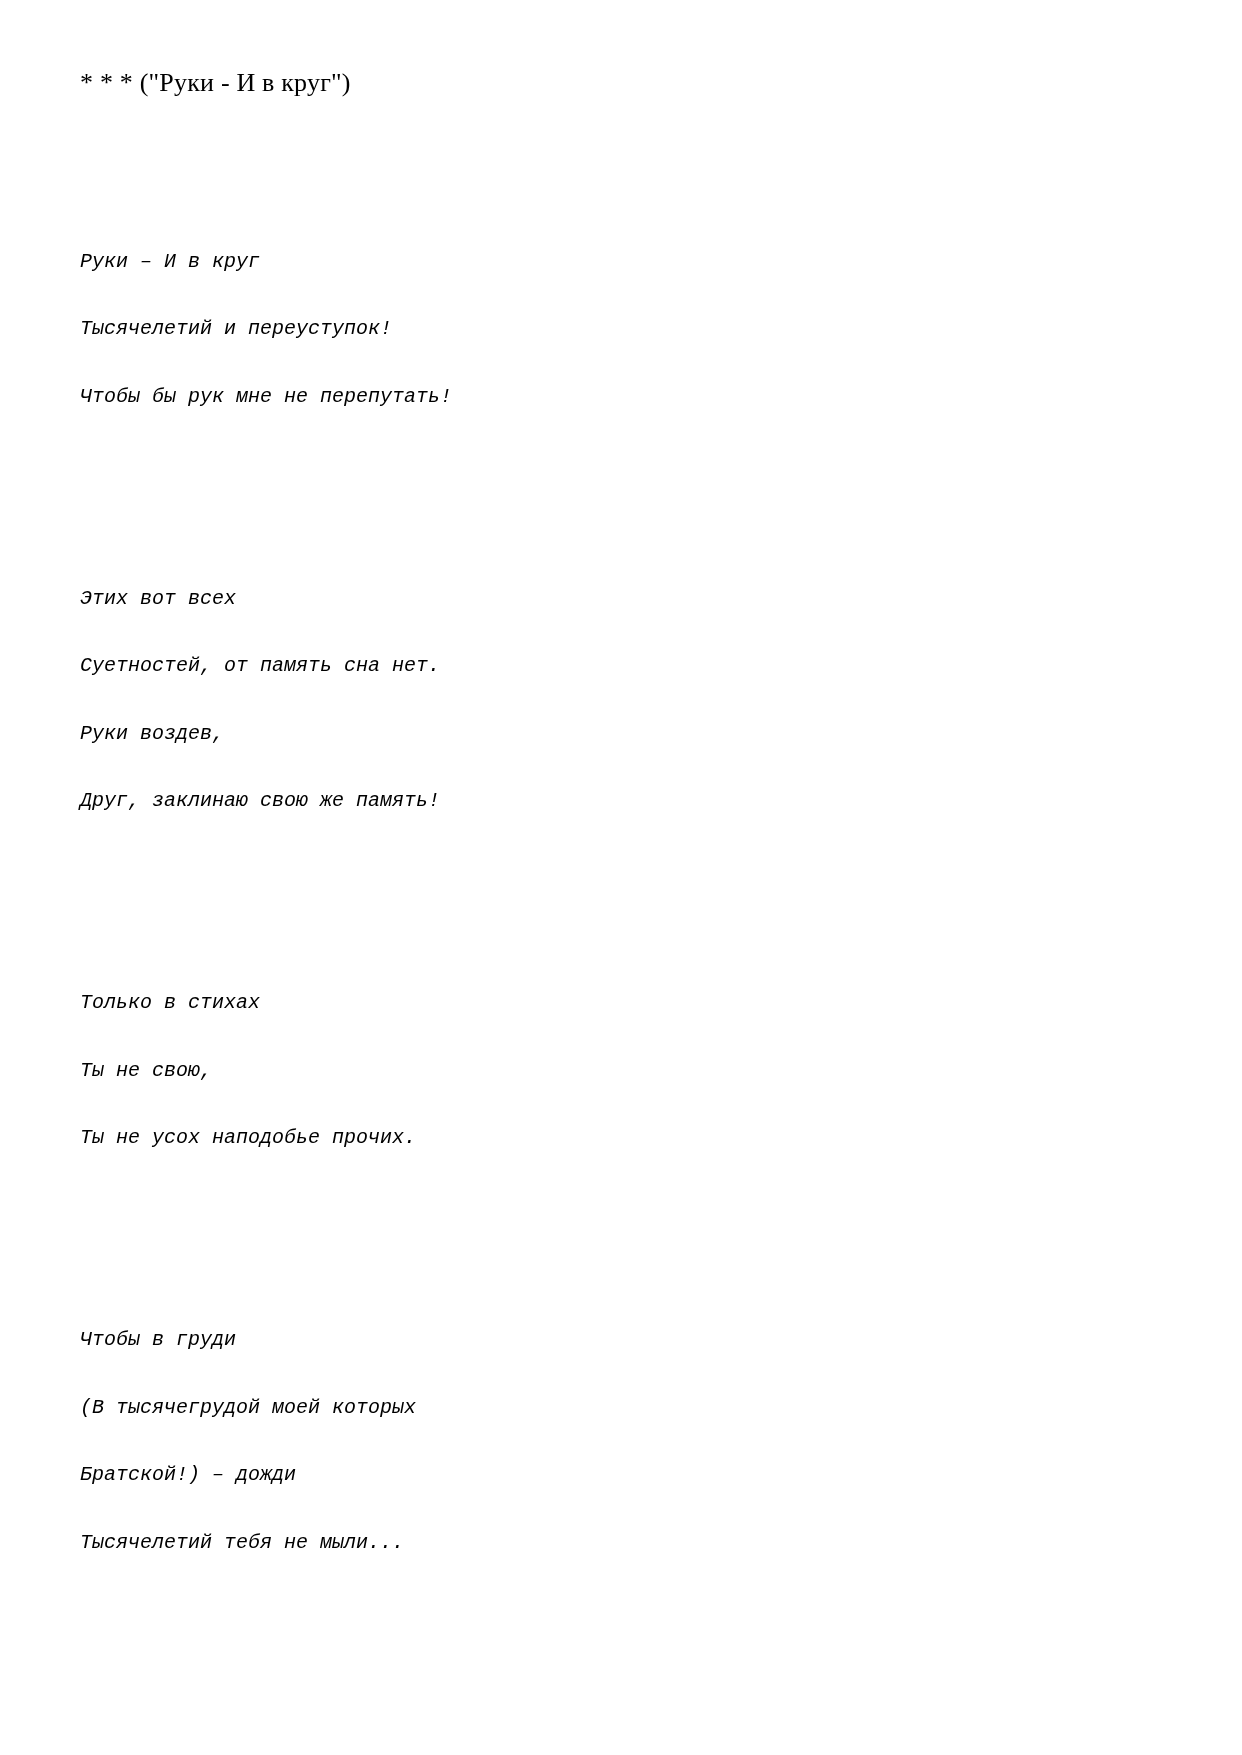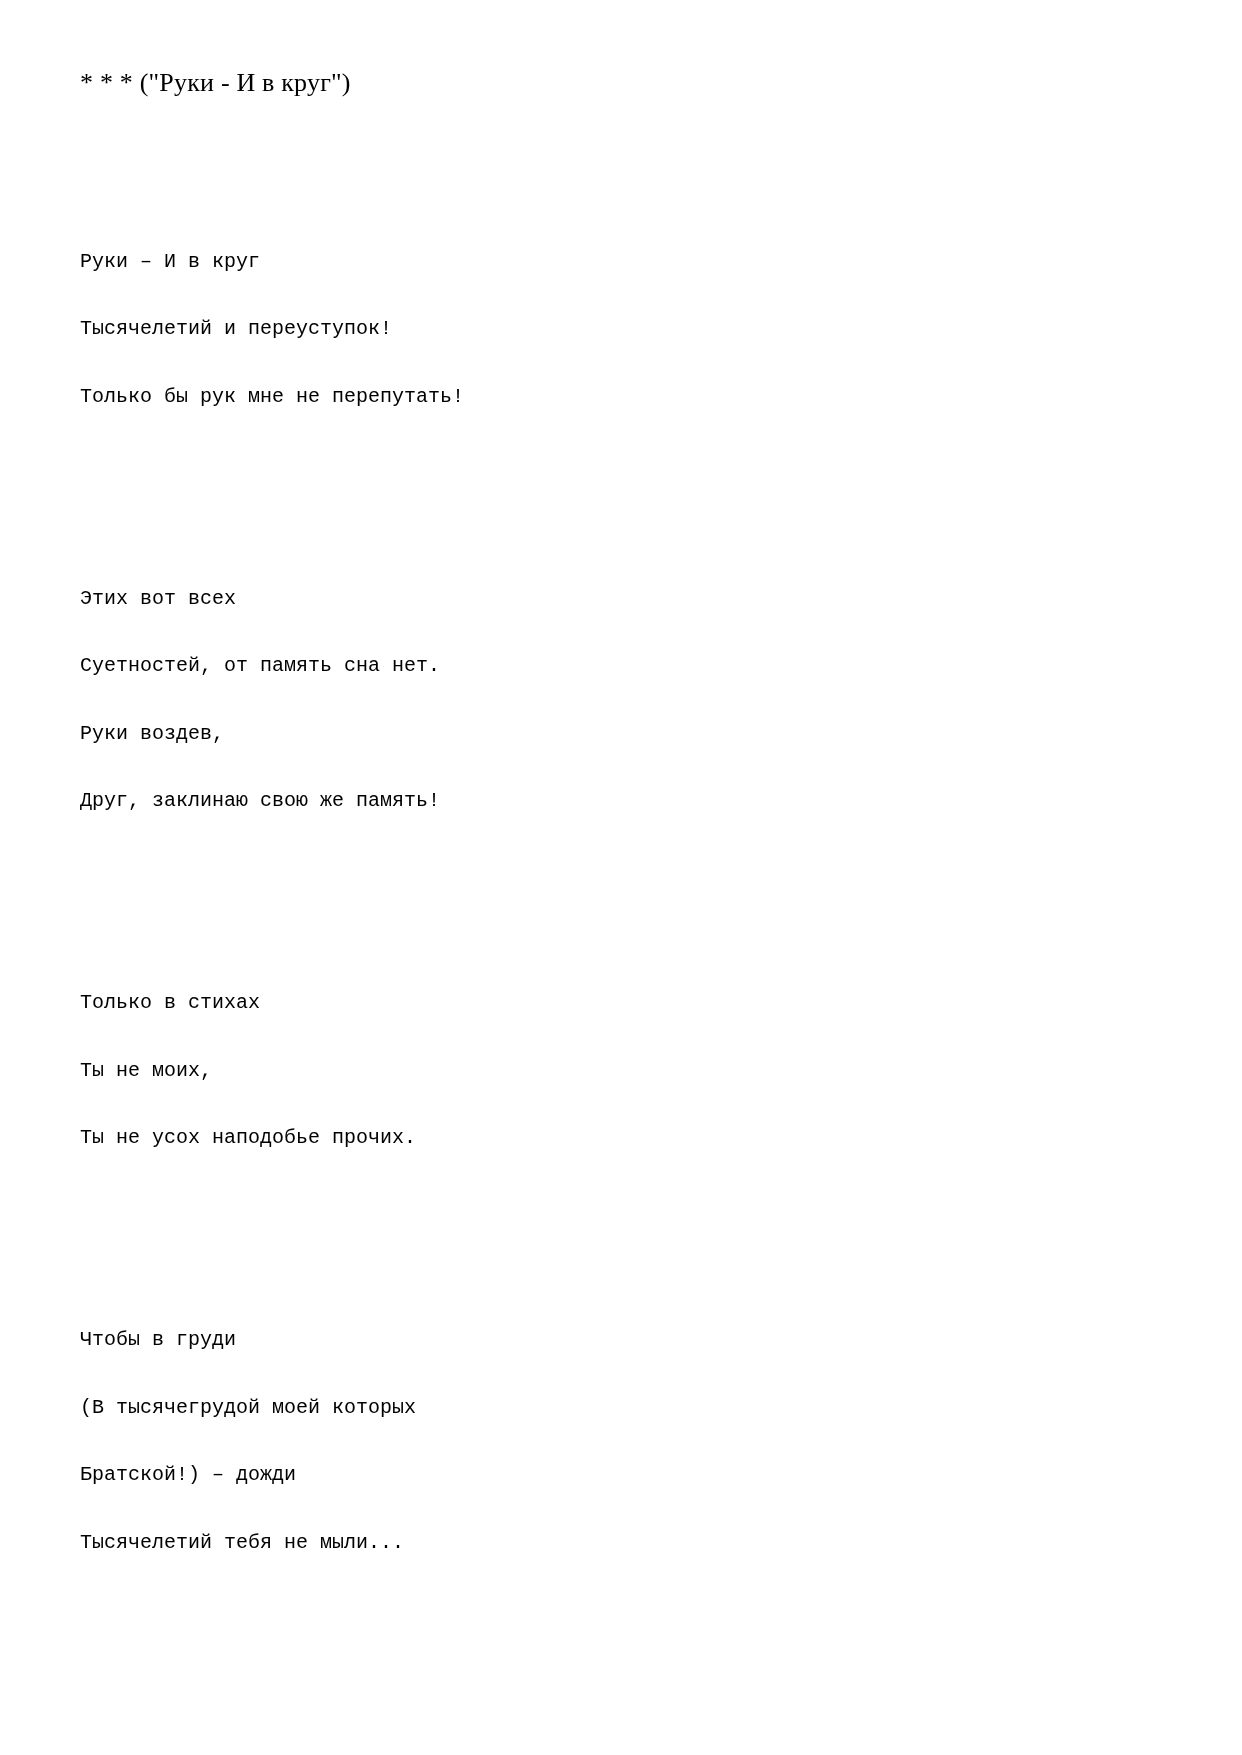--- a/index.html
+++ b/index.html
@@ -31,47 +31,48 @@
     line-height: 22.5px;
     color: #000000;
     white-space: pre;
   }
   .stanza {
     margin: 0 0 22px 0;
   }
   .line {
     white-space: pre;
     min-height: 22.5px;
+    font-style: italic;
   }
 </style>
 </head>
 <body>
 
 <div class="page">
 
   <h1 class="poem-title">* * * ("Руки - И в круг")</h1>
 
   <div class="poem-body">
 
     <div class="stanza">
       <div class="line">Руки – И в круг</div>
       <div class="line">Тысячелетий и переуступок!</div>
-      <div class="line">Только бы рук мне не перепутать!</div>
+      <div class="line">Чтобы бы рук мне не перепутать!</div>
     </div>
 
     <div class="stanza">
       <div class="line">Этих вот всех</div>
       <div class="line">Суетностей, от память сна нет.</div>
       <div class="line">Руки воздев,</div>
       <div class="line">Друг, заклинаю свою же память!</div>
     </div>
 
     <div class="stanza">
       <div class="line">Только в стихах</div>
-      <div class="line">Ты не моих,</div>
+      <div class="line">Ты не свою,</div>
       <div class="line">Ты не усох наподобье прочих.</div>
     </div>
 
     <div class="stanza">
       <div class="line">Чтобы в груди</div>
       <div class="line">(В тысячегрудой моей которых</div>
       <div class="line">Братской!) – дожди</div>
       <div class="line">Тысячелетий тебя не мыли...</div>
     </div>
 

